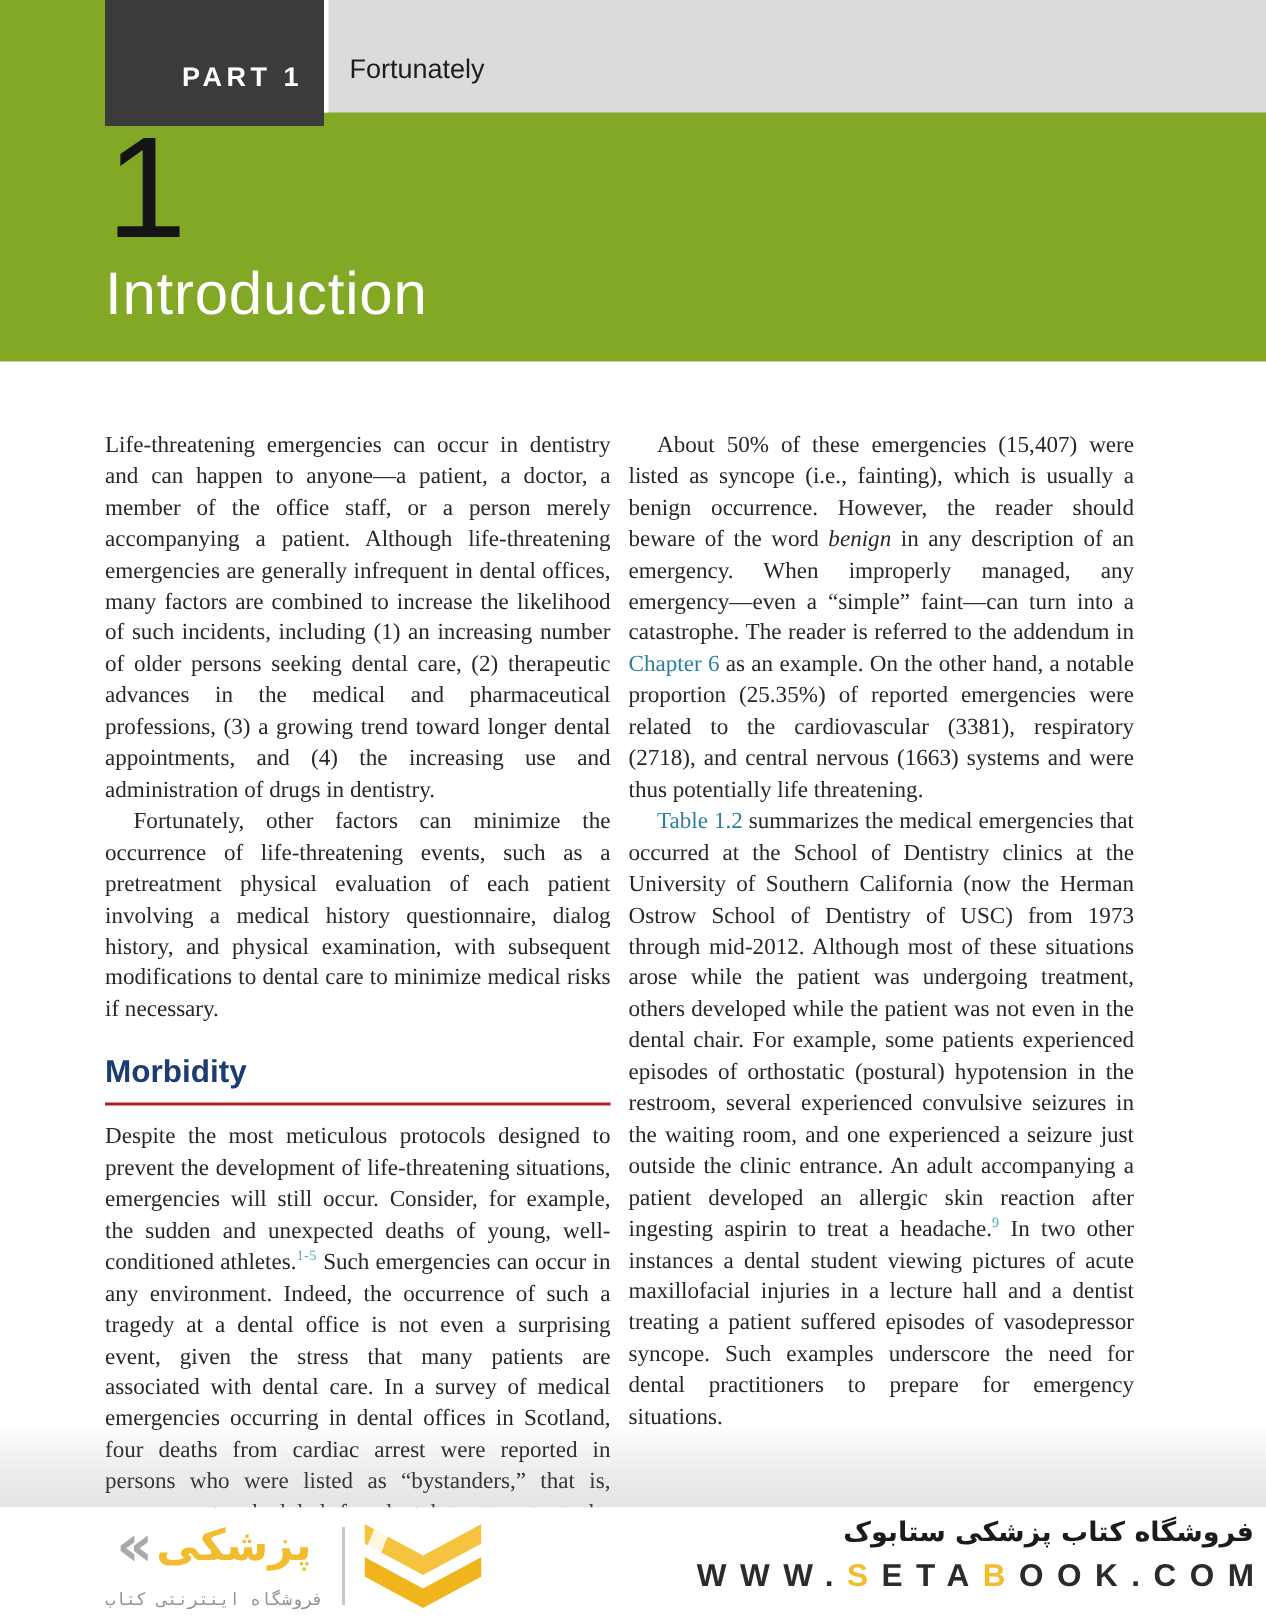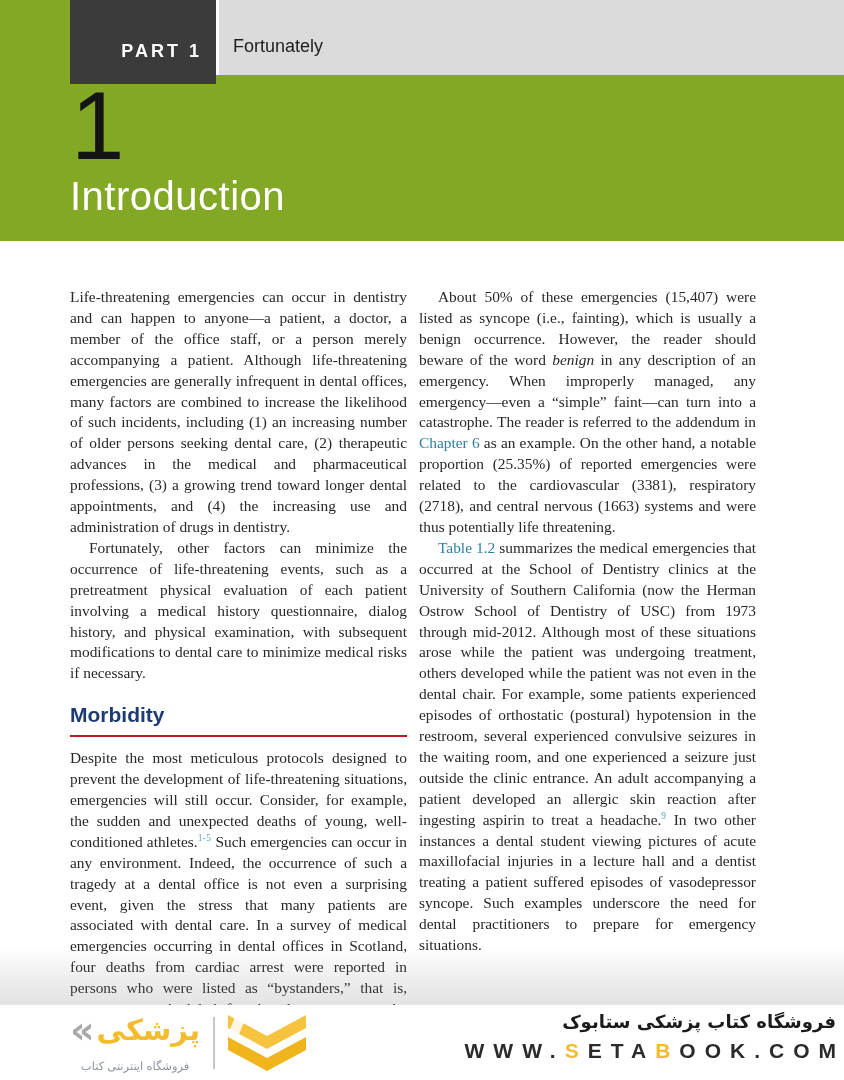--- a/index.html
+++ b/index.html
@@ -89,21 +89,21 @@
   .wordmark { display: flex; align-items: center; justify-content: center; }
   .mark-chevrons {
     font-family: "DejaVu Sans", sans-serif; font-weight: bold;
     font-size: 38px; line-height: 34px; color: #a9a9ab; margin-right: 2px;
   }
   .brand {
     font-family: "DejaVu Sans", sans-serif; font-weight: bold;
     font-size: 29px; line-height: 34px; color: var(--brand-yellow, #f3bc2e);
   }
   .tagline {
-    font-family: Liberation Sans, sans-serif;
+    font-family: Liberation Mono, monospace;
     font-size: 11.5px; color: #8e959c; margin-top: 12px;
   }
   .logo-divider { width: 2px; height: 52px; background: #c7c7c9; margin: 0 13px; }
   .logo-emblem { width: 78px; height: 56px; }
 
   .site-info { position: absolute; right: 8px; top: 6px; }
   .site-name {
     font-family: "DejaVu Sans", sans-serif; direction: rtl;
     font-size: 18px; font-weight: bold; color: #1b1b1b;
   }

